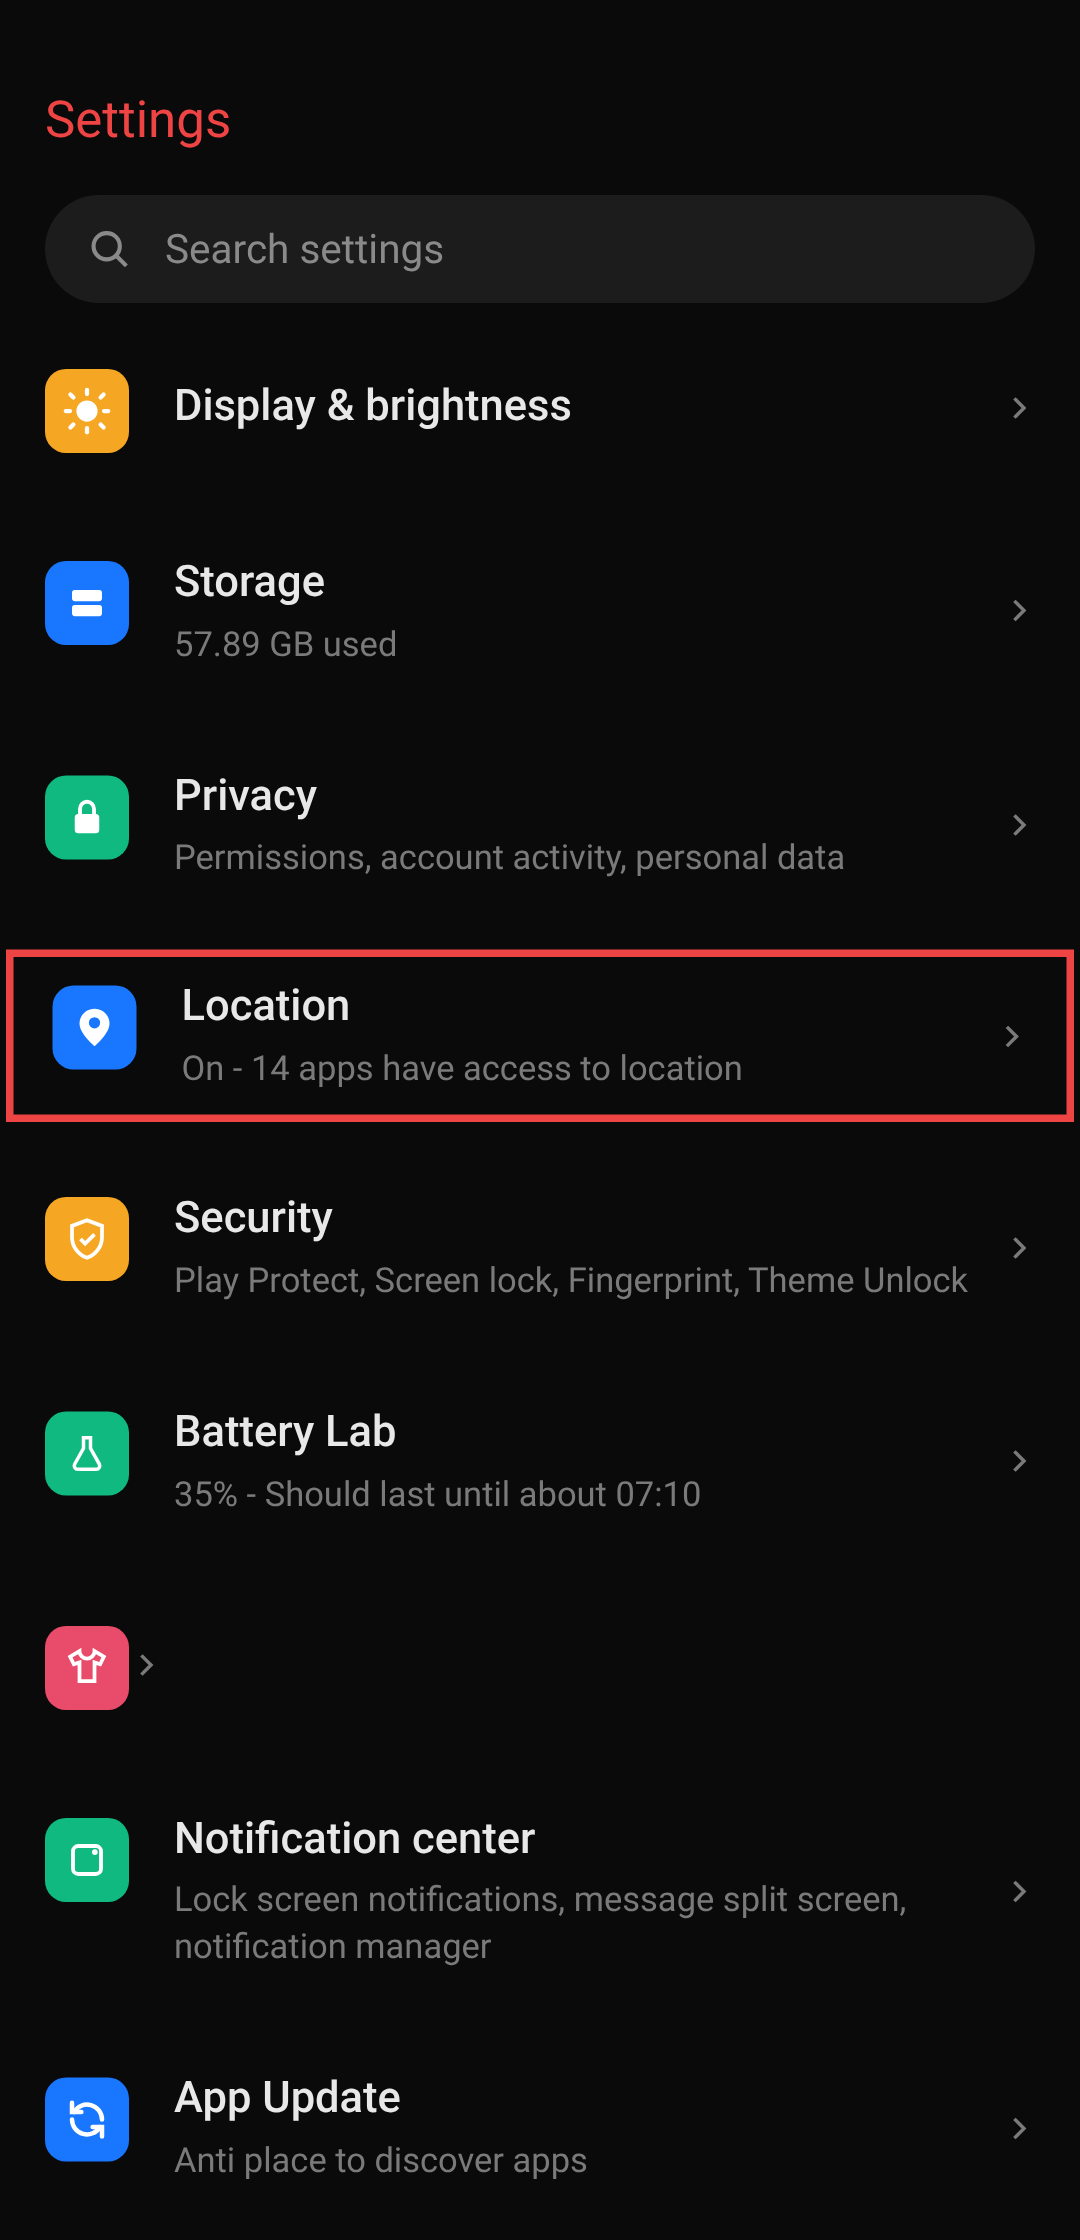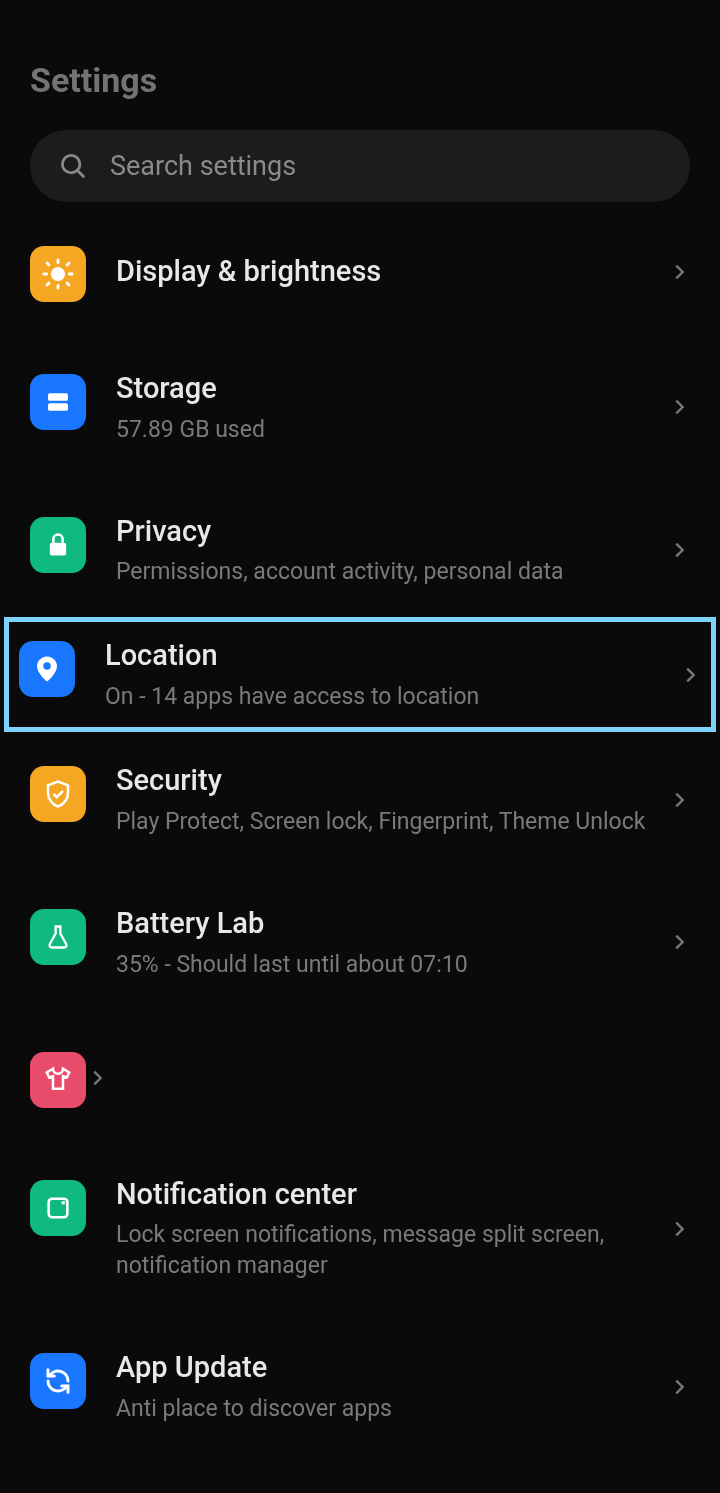--- a/index.html
+++ b/index.html
@@ -1,24 +1,24 @@
 <!DOCTYPE html>
 <html><head>
 <meta charset="utf-8">
 <style>
   * { box-sizing: border-box; margin: 0; padding: 0; }
   html, body { width: 720px; height: 1493px; background: #0a0a0a; font-family: -apple-system, BlinkMacSystemFont, "Segoe UI", Roboto, sans-serif; color: #e8e8e8; overflow: hidden; }
   .screen { padding: 10px 0 0 0; }
-  .title { font-size: 34px; font-weight: 700; color: #737373; padding: 50px 30px 30px 30px; }
+  .title { font-size: 34px; font-weight: 400; color: #ef4444; padding: 50px 30px 30px 30px; }
   .search-bar { margin: 0 30px 20px 30px; height: 72px; background: #1c1c1c; border-radius: 36px; display: flex; align-items: center; padding: 0 28px; }
   .search-bar svg { flex-shrink: 0; }
   .search-placeholder { color: #8a8a8a; font-size: 27px; margin-left: 22px; }
   .list { padding: 0 0 0 0; }
   .row { display: flex; align-items: center; padding: 20px 30px 20px 30px; position: relative; min-height: 100px; }
-  .row.highlight { border: 5px solid #7dd3fc; margin: 10px 4px; padding: 15px 10px; }
+  .row.highlight { border: 5px solid #ef4444; margin: 26px 4px; padding: 15px 26px; }
   .icon-box { width: 56px; height: 56px; border-radius: 14px; display: flex; align-items: center; justify-content: center; flex-shrink: 0; margin-top: 4px; align-self: flex-start; }
   .text-col { flex: 1; padding: 0 20px 0 30px; }
   .row-title { font-size: 29px; font-weight: 500; color: #e8e8e8; line-height: 1.3; }
   .row-sub { font-size: 23px; color: #7a7a7a; line-height: 1.35; margin-top: 6px; }
   .chevron { flex-shrink: 0; align-self: center; }
   .gap { height: 28px; }
 </style>
 </head>
 <body>
 

